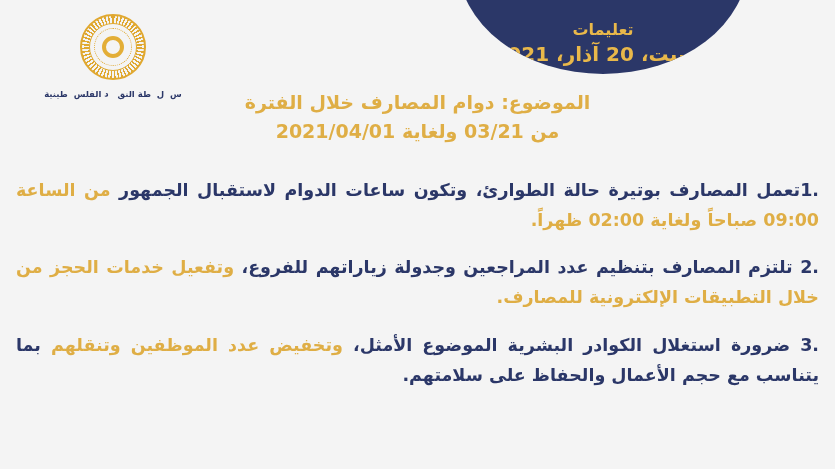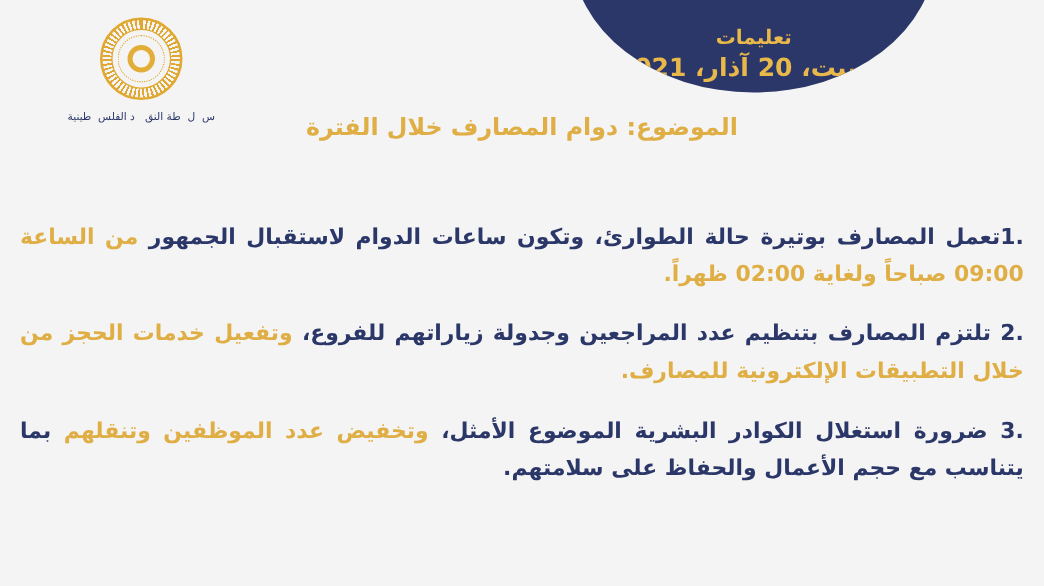--- a/index.html
+++ b/index.html
@@ -73,20 +73,21 @@
     border-radius:50%;
     border:1px dotted #e0a830;
     box-sizing:border-box;
   }
   .logo-ar{
     margin-top:9px;
     color:#2b3768;
     font-size:8.5px;
     letter-spacing:1.4px;
     direction:rtl;
+    font-weight:bold;
   }
   .logo-en{
     margin-top:2px;
     color:#2b3768;
     font-size:7.5px;
     letter-spacing:.7px;
     direction:ltr;
   }
 
   
@@ -164,20 +165,21 @@
 
   <div class="logo-block">
     <div class="seal">
       <div class="seal-ring"></div>
     </div>
     <div class="logo-ar">س&nbsp;&nbsp;ل&nbsp;&nbsp;طة النق&nbsp;&nbsp;&nbsp;د الفلس&nbsp;&nbsp;طينية</div>
   </div>
 
   <div class="subject">
     <div>الموضوع: دوام المصارف خلال الفترة</div>
+    <div>من 03/21 ولغاية 2021/04/01</div>
   </div>
 
   <div class="body-list">
 
     <p class="item">
       <span class="navy">.1تعمل المصارف بوتيرة حالة الطوارئ، وتكون ساعات الدوام لاستقبال الجمهور </span><span class="gold">من الساعة 09:00 صباحاً ولغاية 02:00 ظهراً.</span>
     </p>
 
     <p class="item">
       <span class="navy">.2 تلتزم المصارف بتنظيم عدد المراجعين وجدولة زياراتهم للفروع، </span><span class="gold">وتفعيل خدمات الحجز من خلال التطبيقات الإلكترونية للمصارف.</span>

